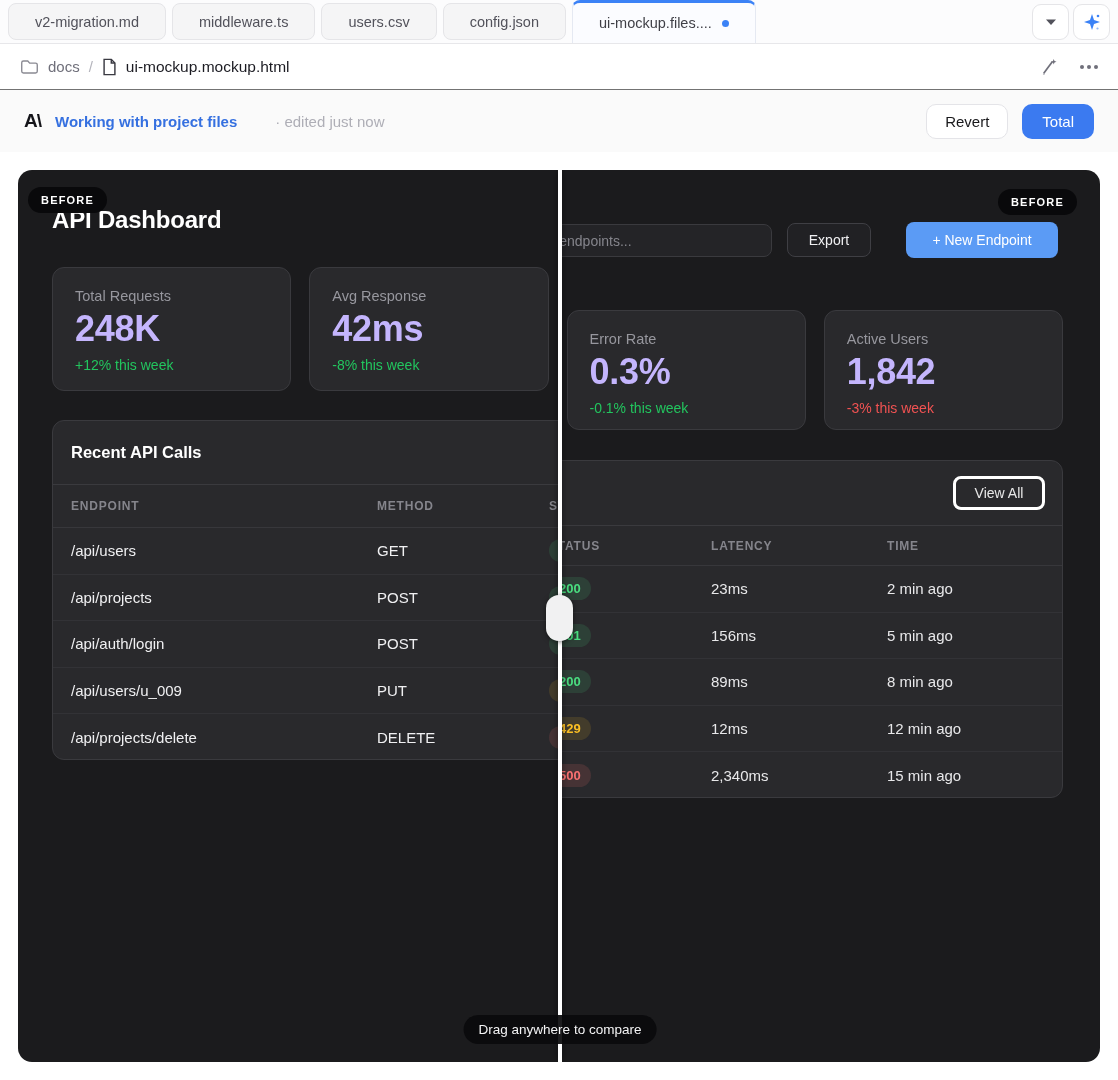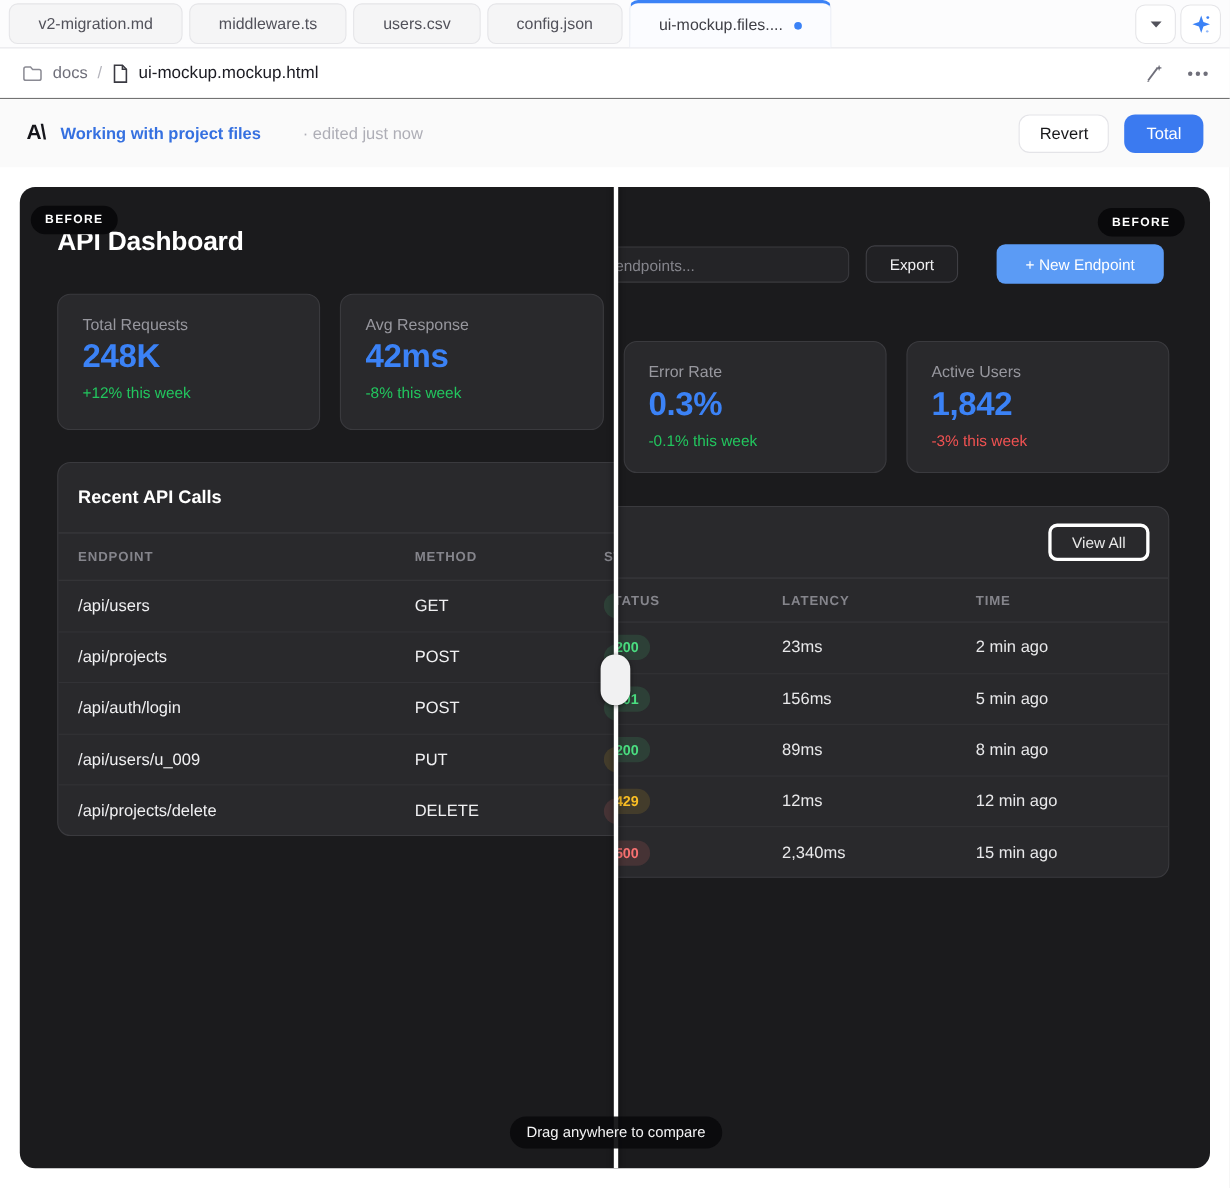--- a/index.html
+++ b/index.html
@@ -49,21 +49,21 @@
   .btn-export { position:absolute; left:769px; top:53px; width:84px; height:34px; background:#212124; border:1px solid #3f3f44; border-radius:8px; color:#f0f0f2; font-size:14px; }
   .btn-newendpoint { position:absolute; left:868px; top:52px; width:152px; height:36px; background:#5b9bf5; border:none; border-radius:8px; color:#fff; font-size:14px; font-weight:500;margin-left:20px; }
 
   .stats { position:absolute; left:34px; width:1011px; display:grid; grid-template-columns:repeat(4,1fr); gap:18px; }
   .layer.before .stats { top:97px; }
   .layer.after  .stats { top:140px; }
   .card { background:#29292c; border:1px solid #3a3a3e; border-radius:12px; padding:20px 22px; }
   .layer.before .card { height:124px; }
   .layer.after  .card { height:120px; }
   .card-label { color:#97979e; font-size:14.5px; }
-  .card-value { color:#3b82f6; font-size:30px; font-weight:700; margin-top:4px; letter-spacing:-0.3px; }
+  .card-value { color:#c4b5fd; font-size:36px; font-weight:700; margin-top:4px; letter-spacing:-0.3px; }
   .card-delta { font-size:14px; margin-top:7px; }
   .delta-green { color:#22c55e; }
   .delta-red { color:#f05252; }
 
   .panel { position:absolute; left:34px; width:1011px; background:#29292c; border:1px solid #3a3a3e; border-radius:12px; overflow:hidden; }
   .layer.before .panel { top:250px; height:340px; }
   .layer.after  .panel { top:290px; height:338px; }
   .panel-head { position:relative; display:flex; align-items:center; padding:0 18px; border-bottom:1px solid #3a3a3e; }
   .layer.before .panel-head { height:64px; }
   .layer.after  .panel-head { height:65px; }

